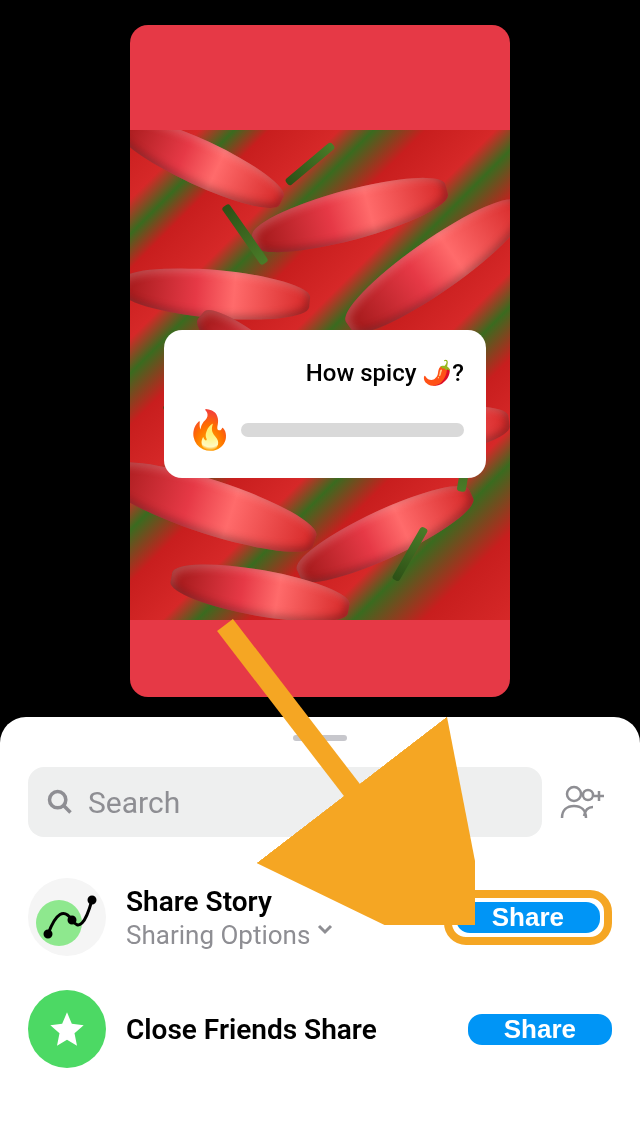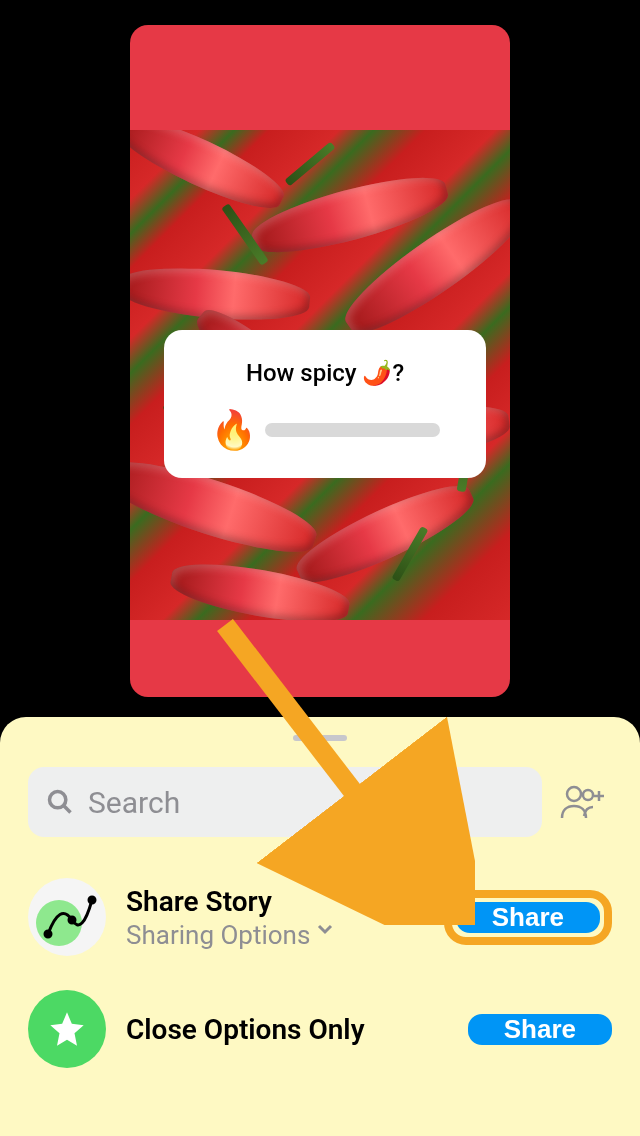--- a/index.html
+++ b/index.html
@@ -67,23 +67,23 @@
     .poll-card {
       position: absolute;
       top: 305px;
       left: 34px;
       width: 322px;
       height: 148px;
       background: #fff;
       border-radius: 18px;
       display: flex;
       flex-direction: column;
-      align-items: center;
+      align-items: flex-end;
       justify-content: center;
-      padding: 20px 46px;
+      padding: 20px 22px;
     }
     .poll-question {
       font-size: 24px;
       font-weight: 500;
       color: #000;
       margin-bottom: 24px;
     }
     .slider-row {
       display: flex;
       align-items: center;
@@ -99,21 +99,21 @@
       height: 14px;
       background: #d9d9d9;
       border-radius: 7px;
     }
     .share-sheet {
       position: absolute;
       top: 717px;
       left: 0;
       width: 640px;
       height: 419px;
-      background: #fef9c3;
+      background: #ffffff;
       border-radius: 26px 26px 0 0;
       padding: 18px 28px 0;
     }
     .grabber {
       width: 54px;
       height: 6px;
       background: #c7c7cc;
       border-radius: 3px;
       margin: 0 auto 26px;
     }
@@ -324,21 +324,21 @@
     </div>
   </div>
 
   <div class="share-row">
     <div class="avatar-circle avatar-close">
       <svg viewBox="0 0 24 24">
         <path d="M12 2l2.9 6.9L22 9.7l-5.5 4.9L18 22l-6-3.5L6 22l1.5-7.4L2 9.7l7.1-.8z"></path>
       </svg>
     </div>
     <div class="share-text">
-      <span class="share-title">Close Options Only</span>
+      <span class="share-title">Close Friends Share</span>
     </div>
     <button class="share-btn">Share</button>
   </div>
 </div>
 
 <svg class="annotation-arrow" viewBox="0 0 280 330">
   <defs>
     <marker id="ah" markerWidth="12" markerHeight="12" refX="6" refY="6" orient="auto">
       <path d="M0 0 L12 6 L0 12 Z" fill="#f5a623"></path>
     </marker>

